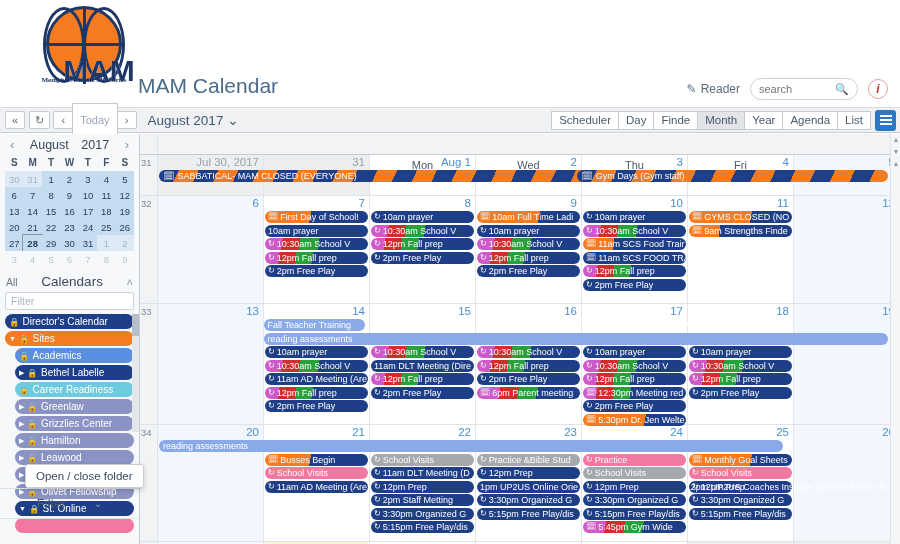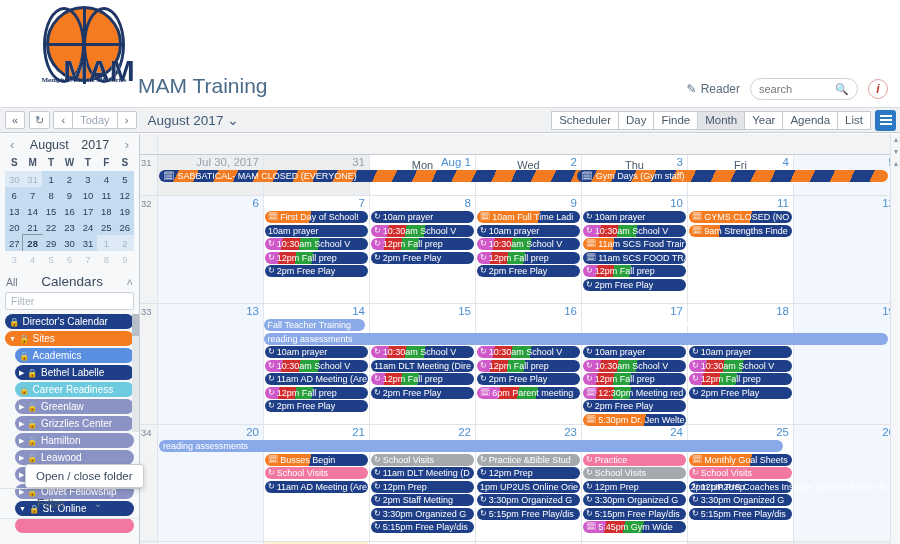--- a/index.html
+++ b/index.html
@@ -41,21 +41,21 @@
   .toolbar { height:25px; background:#f0f1f3; border-bottom:1px solid #c8ccd2; position:relative;
           display:flex; align-items:center; }
   .tb-left { position:absolute; left:2px; display:flex; align-items:center; gap:1px; }
   .arrow { color:#8894a3; cursor:pointer; font-size:13px; padding:0 3px; }
   .tbgrp { display:flex; align-items:center; }
   .tbbtn { height:18px; min-width:20px; padding:0 5px; border:1px solid #c6cbd2; background:#fff;
           font-size:11px; color:#53677d; display:flex; align-items:center; justify-content:center;
           margin-left:-1px; cursor:pointer; }
   .tbbtn.first { border-radius:2px 0 0 2px; } .tbbtn.last { border-radius:0 2px 2px 0; }
   .tbbtn.solo { border-radius:2px; margin-left:3px; }
-  .tbbtn.today { color:#9aa6b3; padding:0 7px; }
+  .tbbtn.today { color:#9aa6b3; padding:16px 7px; }
   .month-label { font-size:13.5px; color:#3f5873; margin-left:10px; }
   .tb-right { position:absolute; right:4px; display:flex; align-items:center; }
   .vbtn { height:19px; padding:0 7px; border:1px solid #c6cbd2; background:#fff; font-size:11.5px;
           color:#4a5a6b; display:flex; align-items:center; margin-left:-1px; cursor:pointer; }
   .vbtn.active { background:#e2e4e7; }
   .hamb { width:21px; height:21px; background:#2b79c2; border-radius:3px; margin-left:4px;
           display:flex; flex-direction:column; justify-content:center; align-items:center; gap:2px; cursor:pointer; }
   .hamb i { display:block; width:12px; height:2px; background:#fff; }
   
   .sidebar { position:absolute; left:0; top:134px; width:140px; height:410px;
@@ -141,21 +141,21 @@
 
   <div class="header">
     <div class="logo-wrap">
       <div class="ball">
         <span class="ball-c1"></span>
           <span class="ball-c2"></span>
       </div>
       <div class="mam-word">MAM</div>
       <div class="mam-sub">Memphis Athletic Ministries</div>
     </div>
-    <div class="app-title">MAM Training</div>
+    <div class="app-title">MAM Calendar</div>
     <div class="hdr-right">
       <div class="reader">
         <span>✎</span>
         <span>Reader</span>
       </div>
       <div class="searchbox">
         <input placeholder="search" style="">
         <span style="font-size:11px;color:#7a8794;">🔍</span>
       </div>
       <div class="info-btn">i</div>

